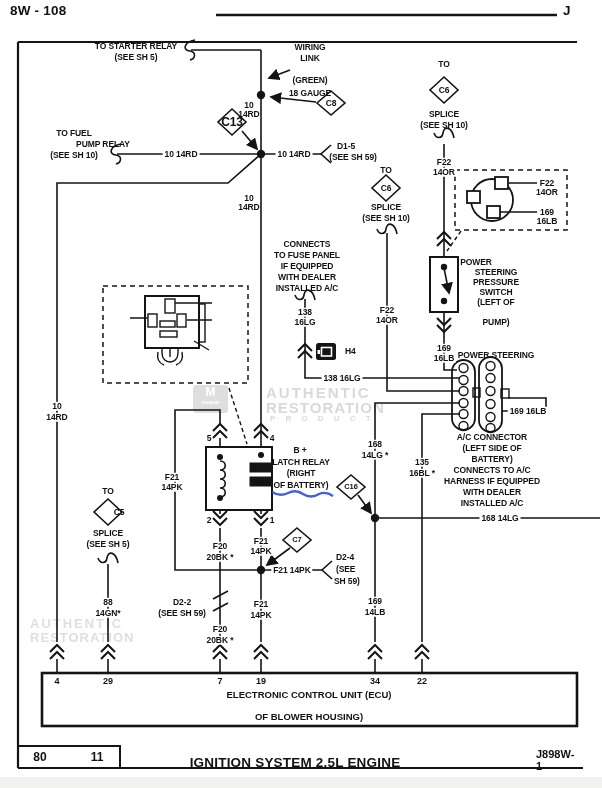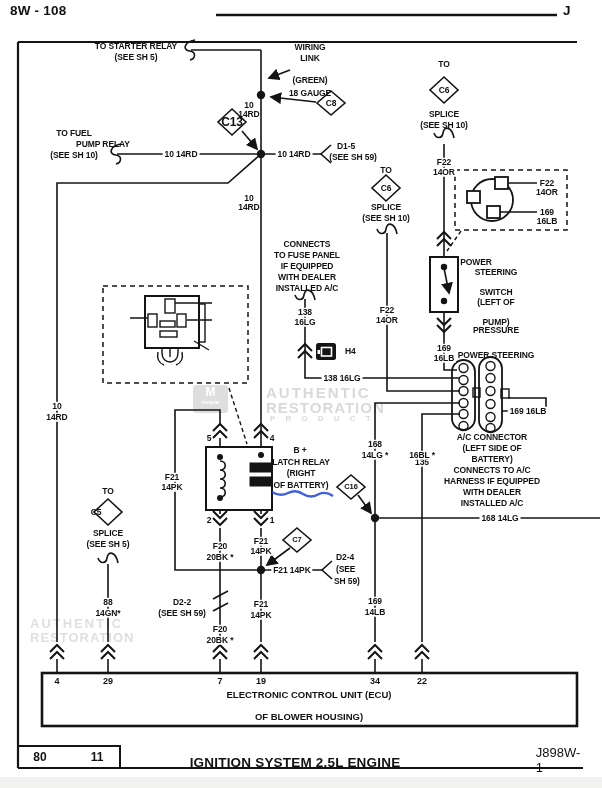--- a/index.html
+++ b/index.html
@@ -7,21 +7,21 @@
         font-family:"Liberation Sans",sans-serif;color:#111;}
   .hdr{position:absolute;top:3px;font-weight:700;font-size:13.5px;letter-spacing:.2px;white-space:nowrap;}
   .lbl{position:absolute;transform:translate(-50%,-50%);font-size:8.5px;font-weight:700;
        letter-spacing:-0.1px;white-space:nowrap;line-height:1;}
   .lbl.bg{background:#ffffff;padding:0 2px;}
   .lbl.al-l{transform:translateY(-50%);}
   .term{position:absolute;transform:translate(-50%,0);font-size:9px;font-weight:700;}
   .ecutxt{position:absolute;transform:translate(-50%,-50%);font-size:9.5px;font-weight:700;white-space:nowrap;}
   .title{position:absolute;transform:translate(-50%,-50%);font-size:13.5px;font-weight:700;white-space:nowrap;letter-spacing:.2px;}
   .ftnum{position:absolute;transform:translate(-50%,-50%);font-size:12px;font-weight:700;}
-  .docnum{position:absolute;transform:translate(-50%,-50%);font-size:13px;font-weight:400;}
+  .docnum{position:absolute;transform:translate(-50%,-50%);font-size:11px;font-weight:700;}
   .wm{position:absolute;color:#d3d3d3;font-weight:700;white-space:nowrap;opacity:.85;}
   #moparbox{position:absolute;left:193px;top:385px;width:35px;height:28px;background:#d9d9d9;
             border-radius:3px;opacity:.85;text-align:center;}
   #moparbox .m{color:#ffffff;font-weight:700;font-size:12px;line-height:14px;}
   #moparbox .t{color:#ffffff;font-weight:700;font-size:6px;line-height:6px;}
   svg{position:absolute;left:0;top:0;}
   #botstrip{position:absolute;left:0;top:777px;width:602px;height:11px;background:#f1f1ef;}
 </style>
 </head>
 <body>
@@ -247,21 +247,21 @@
       <div class="lbl" style="left: 386px; top: 207px;">SPLICE</div>
       <div class="lbl" style="left: 386px; top: 218px;">(SEE SH 10)</div>
       <div class="lbl bg" style="left: 444px; top: 162px;">F22</div>
       <div class="lbl bg" style="left: 444px; top: 172px;">14OR</div>
       <div class="lbl" style="left: 547px; top: 183px;">F22</div>
       <div class="lbl" style="left: 547px; top: 192px;">14OR</div>
       <div class="lbl" style="left: 547px; top: 212px;">169</div>
       <div class="lbl" style="left: 547px; top: 221px;">16LB</div>
       <div class="lbl" style="left: 476px; top: 262px;">POWER</div>
       <div class="lbl" style="left: 496px; top: 272px;">STEERING</div>
-      <div class="lbl" style="left: 496px; top: 282px; margin-top: 48px;">PRESSURE</div>
+      <div class="lbl" style="left: 496px; top: 282px;">PRESSURE</div>
       <div class="lbl" style="left: 496px; top: 292px;">SWITCH</div>
       <div class="lbl" style="left: 496px; top: 302px;">(LEFT OF</div>
       <div class="lbl" style="left: 496px; top: 312px; margin-top: 43px;">POWER STEERING</div>
       <div class="lbl" style="left: 496px; top: 322px;">PUMP)</div>
       <div class="lbl" style="left: 307px; top: 244px;">CONNECTS</div>
       <div class="lbl" style="left: 307px; top: 255px;">TO FUSE PANEL</div>
       <div class="lbl" style="left: 307px; top: 266px;">IF EQUIPPED</div>
       <div class="lbl" style="left: 307px; top: 277px;">WITH DEALER</div>
       <div class="lbl" style="left: 307px; top: 288px;">INSTALLED A/C</div>
       <div class="lbl bg" style="left: 305px; top: 312px;">138</div>
@@ -276,21 +276,21 @@
       <div class="lbl" style="left: 492px; top: 437px;">A/C CONNECTOR</div>
       <div class="lbl" style="left: 492px; top: 448px;">(LEFT SIDE OF</div>
       <div class="lbl" style="left: 492px; top: 459px;">BATTERY)</div>
       <div class="lbl" style="left: 492px; top: 470px;">CONNECTS TO A/C</div>
       <div class="lbl" style="left: 492px; top: 481px;">HARNESS IF EQUIPPED</div>
       <div class="lbl" style="left: 492px; top: 492px;">WITH DEALER</div>
       <div class="lbl" style="left: 492px; top: 503px;">INSTALLED A/C</div>
       <div class="lbl bg" style="left: 375px; top: 444px;">168</div>
       <div class="lbl bg" style="left: 375px; top: 455px;">14LG *</div>
       <div class="lbl bg" style="left: 422px; top: 462px;">135</div>
-      <div class="lbl bg" style="left: 422px; top: 455px;">16BL *</div>
+      <div class="lbl bg" style="left: 422px; top: 473px;">16BL *</div>
       <div class="lbl" style="left: 351px; top: 487px; font-size: 7.5px;">C16</div>
       <div class="lbl" style="left: 300px; top: 450px;">B +</div>
       <div class="lbl" style="left: 301px; top: 462px;">LATCH RELAY</div>
       <div class="lbl" style="left: 301px; top: 473px; text-align: right;">(RIGHT</div>
       <div class="lbl" style="left: 301px; top: 485px;">OF BATTERY)</div>
       <div class="lbl" style="left: 209px; top: 438px;">5</div>
       <div class="lbl" style="left: 272px; top: 438px;">4</div>
       <div class="lbl bg" style="left: 172px; top: 477px;">F21</div>
       <div class="lbl bg" style="left: 172px; top: 487px;">14PK</div>
       <div class="lbl" style="left: 209px; top: 520px;">2</div>
@@ -302,21 +302,21 @@
       <div class="lbl" style="left: 297px; top: 540px; font-size: 7.5px;">C7</div>
       <div class="lbl bg" style="left: 292px; top: 570px;">F21 14PK</div>
       <div class="lbl al-l" style="left: 336px; top: 557px;">D2-4</div>
       <div class="lbl al-l" style="left: 336px; top: 569px;">(SEE</div>
       <div class="lbl al-l" style="left: 334px; top: 581px;">SH 59)</div>
       <div class="lbl" style="left: 182px; top: 602px;">D2-2</div>
       <div class="lbl" style="left: 182px; top: 613px;">(SEE SH 59)</div>
       <div class="lbl bg" style="left: 220px; top: 629px;">F20</div>
       <div class="lbl bg" style="left: 220px; top: 640px;">20BK *</div>
       <div class="lbl" style="left: 108px; top: 491px;">TO</div>
-      <div class="lbl" style="left: 96px; top: 512px;">C5</div>
+      <div class="lbl" style="left: 119px; top: 512px;">C5</div>
       <div class="lbl" style="left: 108px; top: 533px;">SPLICE</div>
       <div class="lbl" style="left: 108px; top: 544px;">(SEE SH 5)</div>
       <div class="lbl bg" style="left: 108px; top: 602px;">88</div>
       <div class="lbl bg" style="left: 108px; top: 613px;">14GN*</div>
       <div class="lbl bg" style="left: 57px; top: 406px;">10</div>
       <div class="lbl bg" style="left: 57px; top: 417px;">14RD</div>
       <div class="lbl bg" style="left: 261px; top: 604px;">F21</div>
       <div class="lbl bg" style="left: 261px; top: 615px;">14PK</div>
       <div class="lbl bg" style="left: 375px; top: 601px;">169</div>
       <div class="lbl bg" style="left: 375px; top: 612px;">14LB</div>

